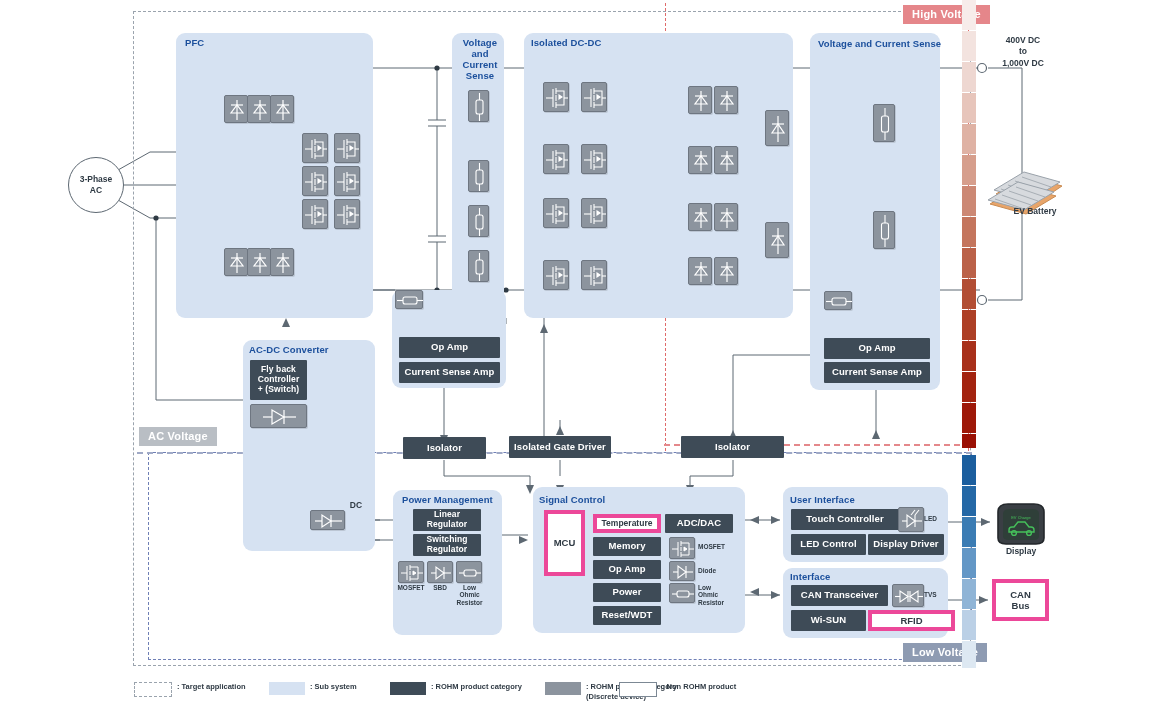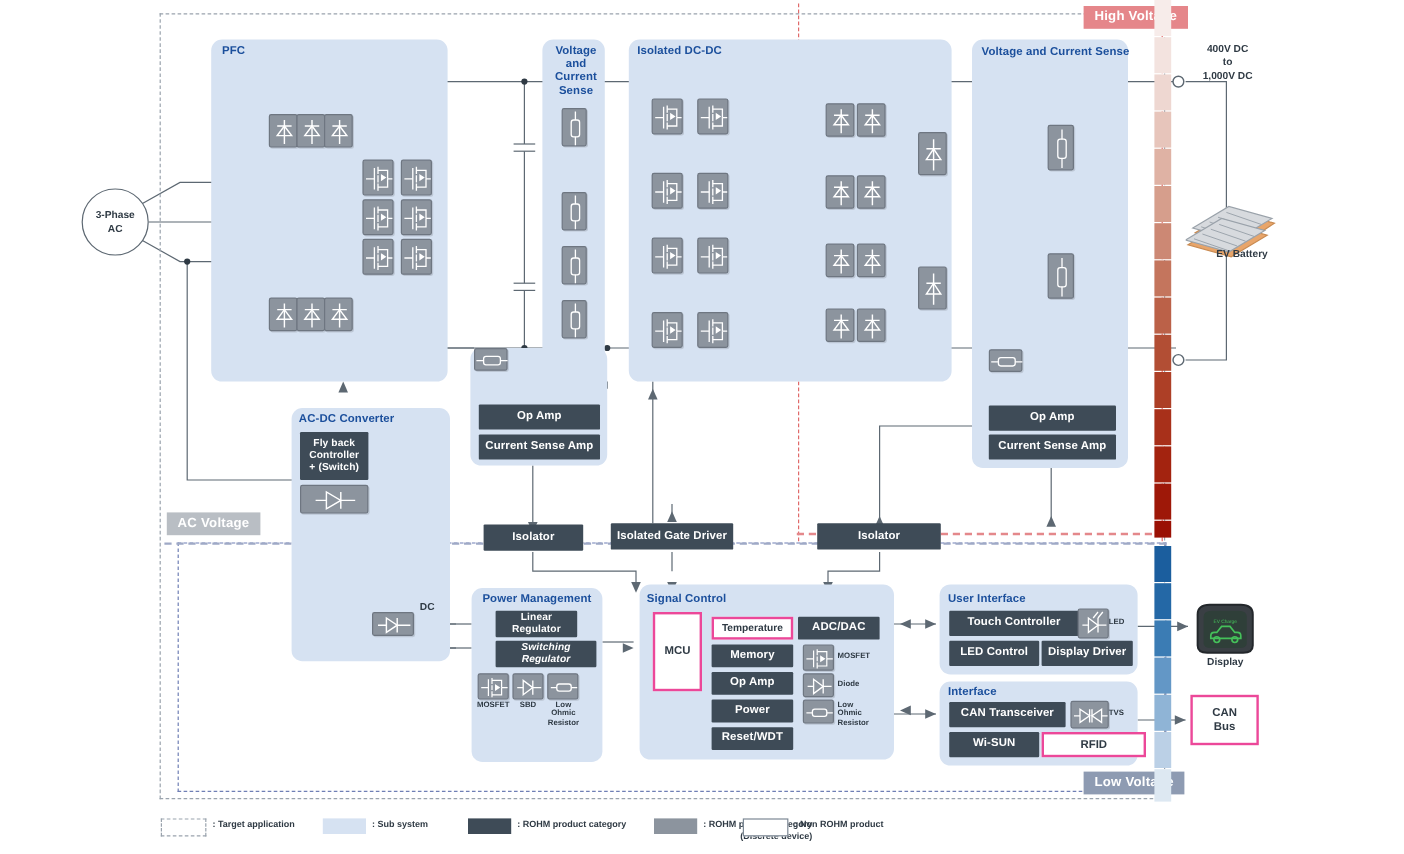--- a/index.html
+++ b/index.html
@@ -49,38 +49,38 @@
   #t-sc{left:539px;top:495px;}
   #panel-ui{left:783px;top:487px;width:165px;height:75px;}
   #t-ui{left:790px;top:495px;}
   #panel-if{left:783px;top:568px;width:165px;height:70px;}
   #t-if{left:790px;top:572px;}
 
   
   .dark{background:#3e4b57;color:#fff;font-size:9.5px;font-weight:bold;
       display:flex;align-items:center;justify-content:center;text-align:center;
       line-height:1.15;border-radius:1px;letter-spacing:.1px;}
-  .white-box{background:#ffffff;border:2px solid #ec4899;color:#2f3a44;
+  .white-box{background:#ffffff;border:4px solid #ec4899;color:#2f3a44;
       font-size:9.5px;font-weight:bold;display:flex;align-items:center;
       justify-content:center;text-align:center;line-height:1.2;}
 
   
   .disc{background:#8c949e;border:1px solid #6e7681;border-radius:2px;
       box-shadow:1px 1px 0 rgba(0,0,0,.12);}
   .disc svg{display:block;}
   .comp-label{position:absolute;font-size:6.5px;font-weight:bold;
       color:#2f3a44;text-align:center;line-height:1.15;}
 
   
   #wires{position:absolute;left:0;top:0;width:1170px;height:712px;
       pointer-events:none;}
 
   
   #legend{left:0;top:678px;width:1170px;height:34px;}
-  .lg-item{position:absolute;display:flex;align-items:flex-start;text-align:right;}
+  .lg-item{position:absolute;display:flex;align-items:flex-start;}
   .lg-sw{width:36px;height:13px;flex:0 0 auto;margin-top:0px;}
   .lg-tx{font-size:7.5px;font-weight:bold;color:#2f3a44;margin-left:5px;
       line-height:1.3;white-space:pre-line;}
 
   
   .plain{position:absolute;font-size:8.5px;font-weight:bold;color:#2f3a44;
       text-align:center;line-height:1.25;}
   #ac-src{left:68px;top:157px;width:56px;height:56px;border-radius:50%;
       border:1px solid #5d6872;background:#fff;display:flex;align-items:center;
       justify-content:center;font-size:8.5px;font-weight:bold;text-align:center;
@@ -857,21 +857,21 @@
     </svg>
 </div>
 <div class="plain" style="left:344px;top:500px;width:24px;">DC</div>
 
 <div class="abs dark" style="left:403px;top:437px;width:83px;height:22px;">Isolator</div>
 <div class="abs dark" style="left:509px;top:436px;width:102px;height:22px;">Isolated Gate Driver</div>
 <div class="abs dark" style="left:681px;top:436px;width:103px;height:22px;">Isolator</div>
 
 <div class="abs dark" style="left:413px;top:509px;width:68px;height:22px;white-space:pre-line;font-size:8.5px;">Linear
 Regulator</div>
-<div class="abs dark" style="left:413px;top:534px;width:84px;height:22px;white-space:pre-line;font-size:8.5px;font-style:italic;">Switching
+<div class="abs dark" style="left:413px;top:534px;width:68px;height:22px;white-space:pre-line;font-size:8.5px;">Switching
 Regulator</div>
 
 <div class="abs disc" style="left:398px;top:561px;width:26px;height:22px;">
   <svg width="26" height="22" viewBox="0 0 26 22">
       <g stroke="#fff" stroke-width="1" fill="none">
         <path d="M2 11 L8 11"></path>
         <path d="M8 4 L8 18"></path>
         <path d="M11 3 L11 8"></path>
         <path d="M11 9 L11 13"></path>
         <path d="M11 14 L11 19"></path>

